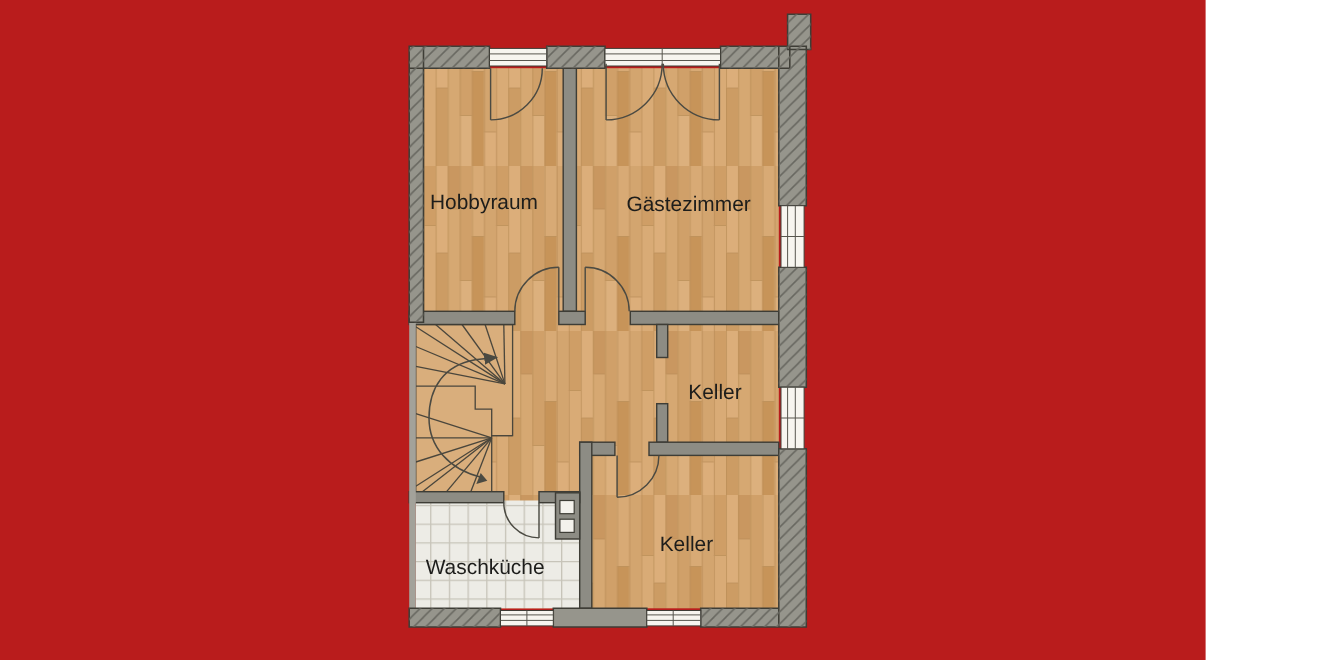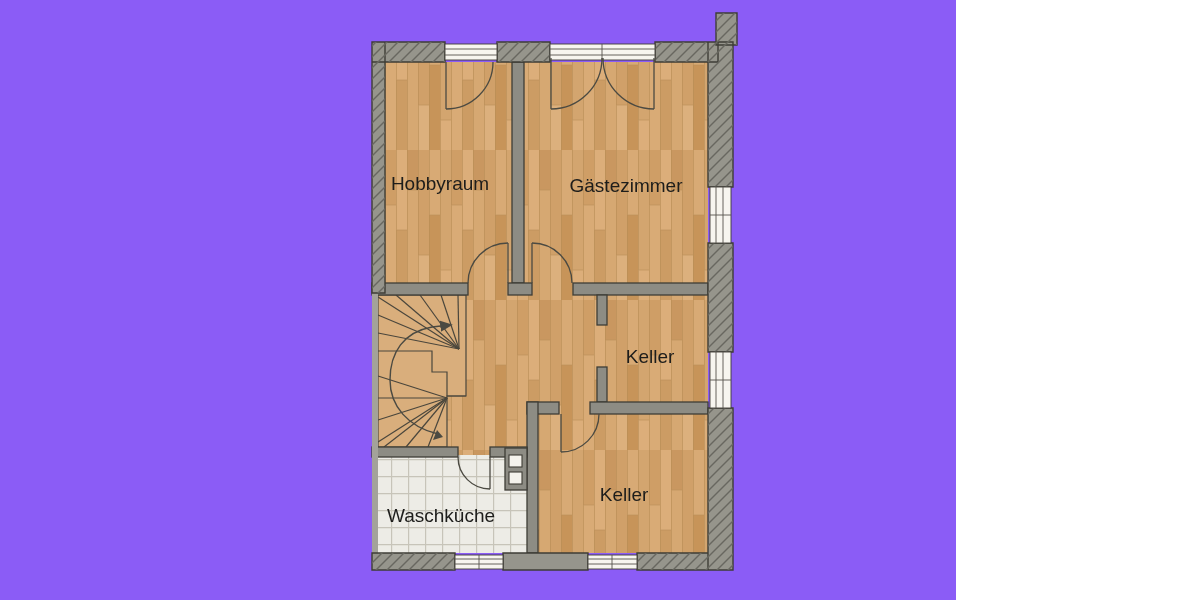--- a/index.html
+++ b/index.html
@@ -1,16 +1,16 @@
 <!DOCTYPE html>
 <html><head>
 <meta charset="utf-8">
 <style>
   html,body{margin:0;padding:0;background:#ffffff;}
-  #canvas{position:relative;width:956px;height:600px;background:#8b5cf6;overflow:hidden;
+  #canvas{position:relative;width:1096px;height:600px;background:#b91c1c;overflow:hidden;
           font-family:"Liberation Sans", sans-serif;}
   svg text{font-family:"Liberation Sans", sans-serif;fill:#1d1d1b;font-size:19px;}
 </style>
 </head>
 <body>
 
 <div id="canvas">
 <svg width="1200" height="600" viewBox="0 0 1200 600" xmlns="http://www.w3.org/2000/svg">
   <defs>
     <pattern id="wood" patternUnits="userSpaceOnUse" width="66" height="150">

